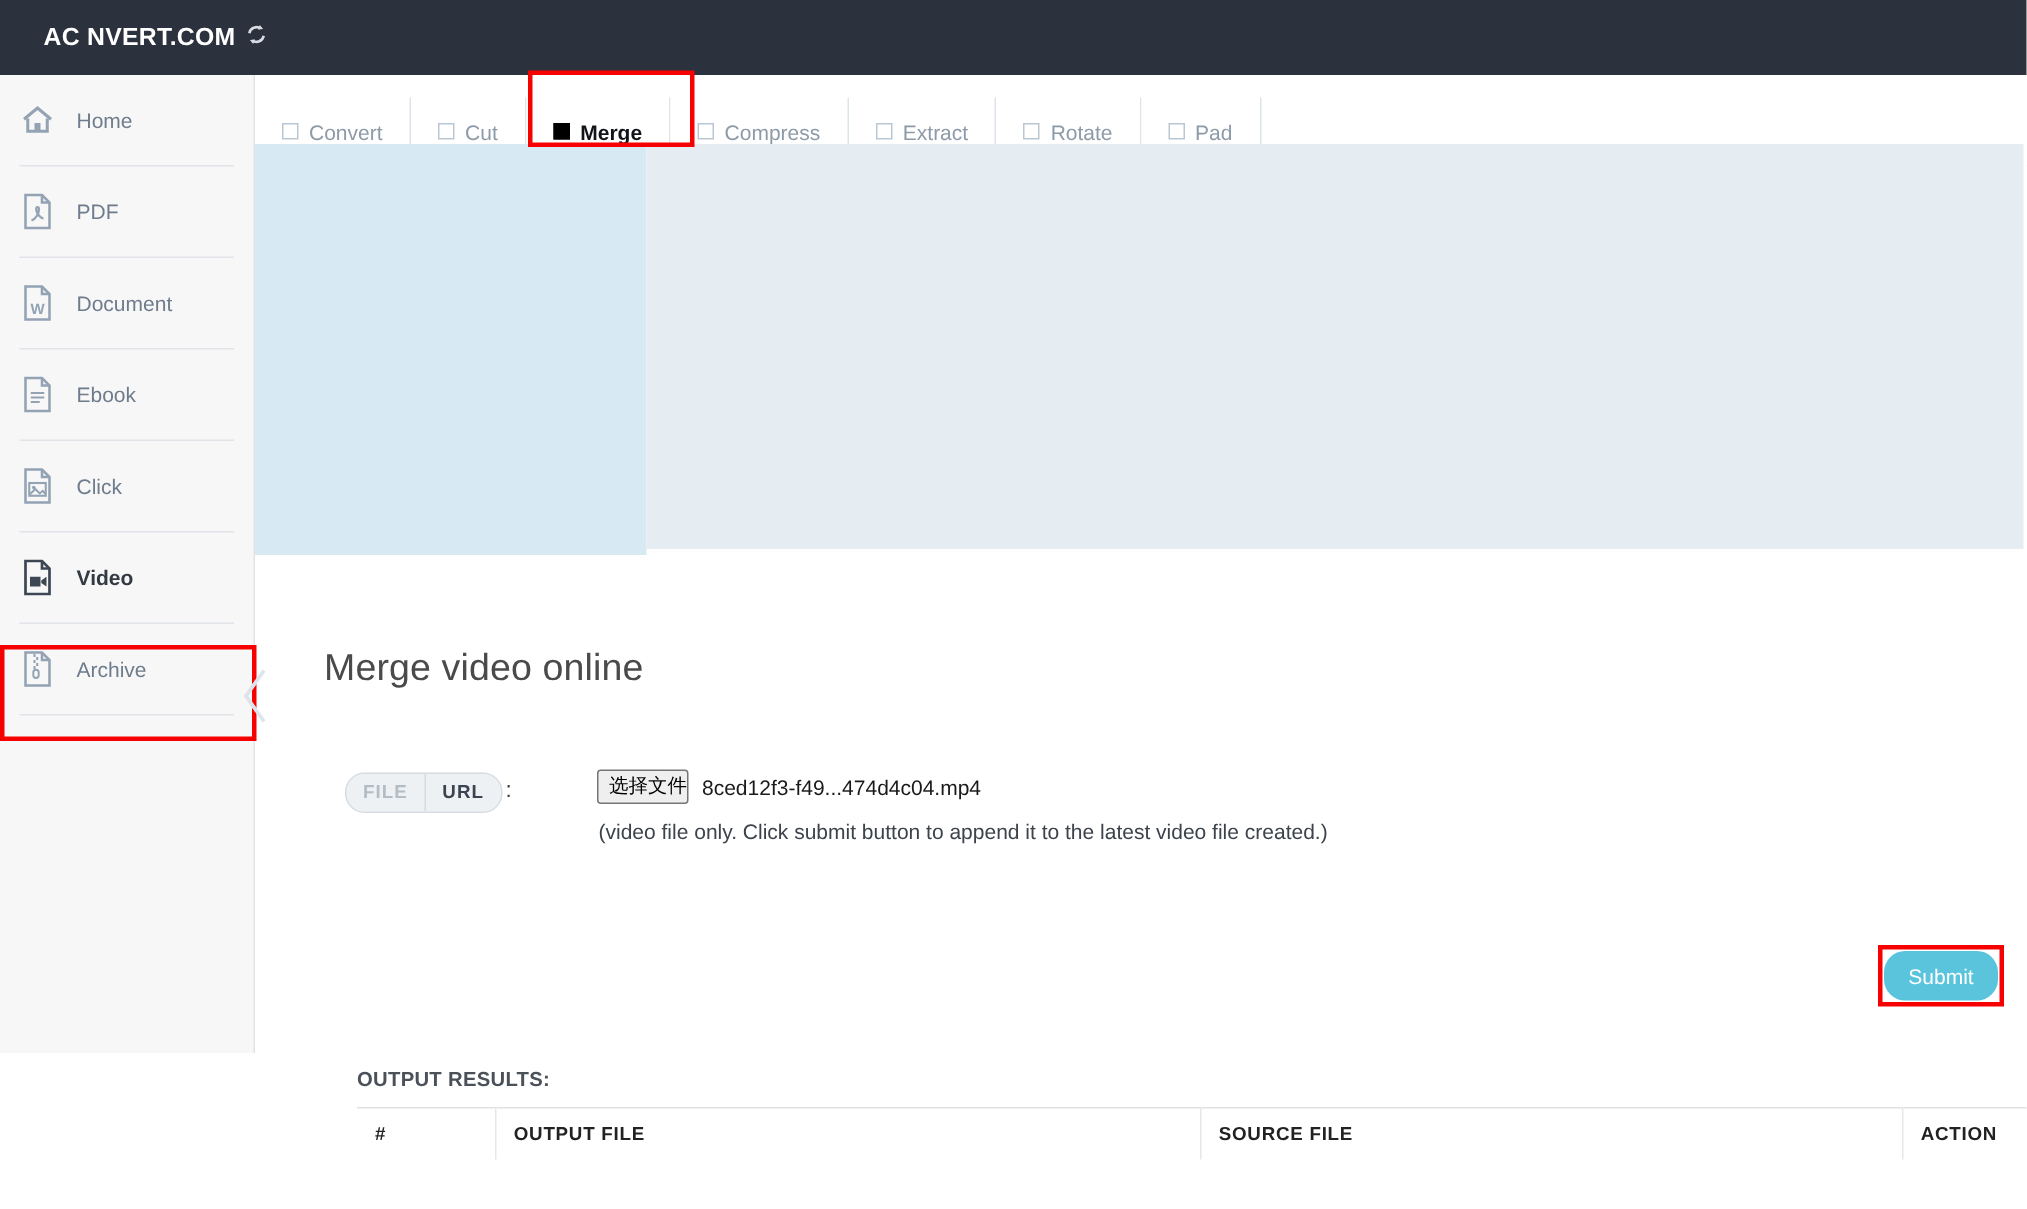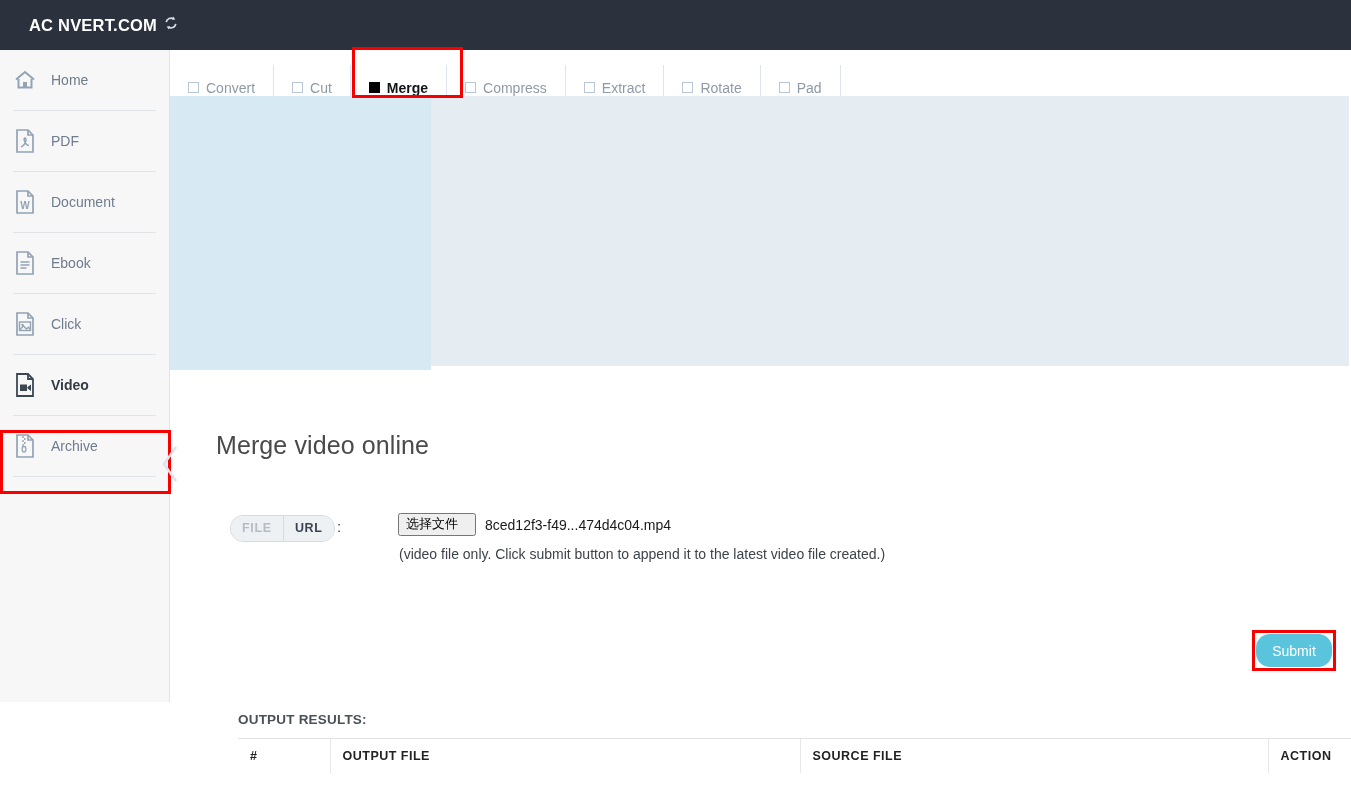--- a/index.html
+++ b/index.html
@@ -172,21 +172,21 @@
     position: absolute; left: 228px; top: -2px;
     display: flex; align-items: center;
     font-size: 14px;
     color: #222;
     cursor: pointer;
   }
   #file-btn {
     border: 1px solid #767676;
     background: #efefef;
     border-radius: 2.5px;
-    padding: 3px 17px 4px 7px;
+    padding: 3px 0 4px 7px;
     font-size: 13px;
     color: #000;
     line-height: 1.1;
   }
   #file-name { padding-left: 9px; color: #1a1a1a; font-size: 14px; }
   #file-hint {
     position: absolute; left: 229px; top: 31px;
     font-size: 14px;
     color: #3d434b;
   }

